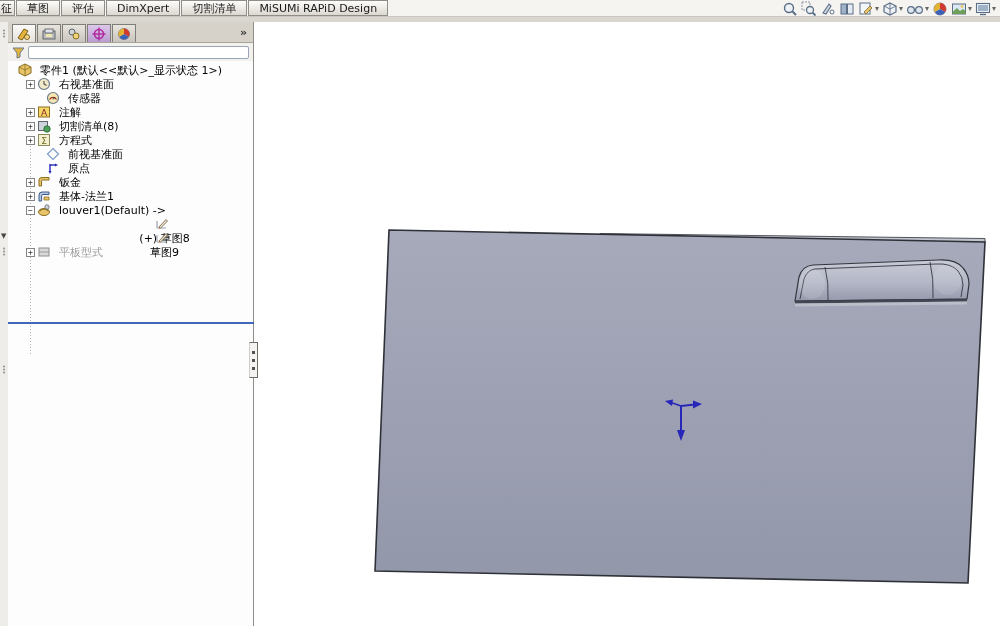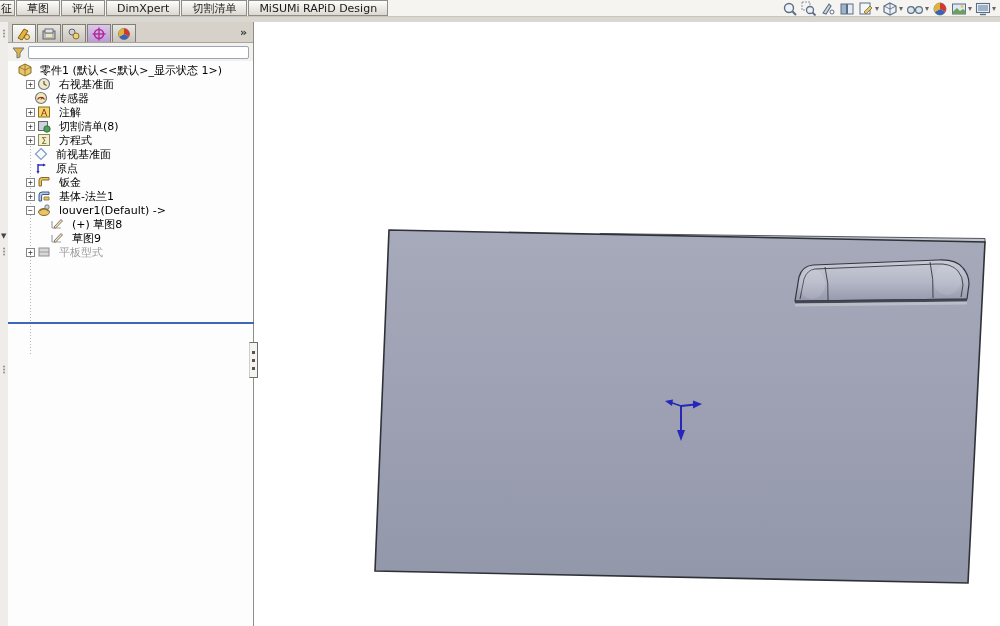--- a/index.html
+++ b/index.html
@@ -44,22 +44,22 @@
   .filterbox { flex:1; height:13px; background:#fff; border:1px solid #98a6b8; border-radius:2px; }
 
   
   .tree { position:relative; padding-top:2px; font-size:11px; color:#000; }
   .trow { height:14px; display:flex; align-items:center; white-space:nowrap; position:relative; }
   .trow .lbl { margin-left:8px; }
   .trow.grayed .lbl { color:#9b9b9b; }
   .ebox { width:9px; height:9px; border:1px solid #848484; background:#fff; font-size:8px;
     line-height:7px; text-align:center; color:#333; flex:0 0 9px;
     font-family:"DejaVu Sans Mono",monospace; }
-  .ind0 { padding-left:8px; } .ind1 { padding-left:18px; } .ind1n { padding-left:24px; }
-  .ind2 { padding-left:40px; }
+  .ind0 { padding-left:8px; } .ind1 { padding-left:18px; } .ind1n { padding-left:36px; }
+  .ind2 { padding-left:60px;flex-direction:column; }
   .ticon { width:14px; height:14px; flex:0 0 14px; margin-left:2px; display:flex; align-items:center; justify-content:center; }
   .ticon svg { display:block; }
   .guide { position:absolute; left:22px; top:76px; width:1px; height:218px;
     background-image:linear-gradient(#b4b4b4 1px, transparent 1px); background-size:1px 3px; }
   .rollback { position:absolute; left:0; width:246px; height:2px; background:#3f66b8; top:300px; }
 
   
   .split { position:absolute; left:249px; top:342px; width:9px; height:36px;
     background:#f4f3f1; border:1px solid #6f6d68; border-left:1px solid #d0cec9; z-index:4;
     display:flex; flex-direction:column; align-items:center; justify-content:center; gap:5px; }

